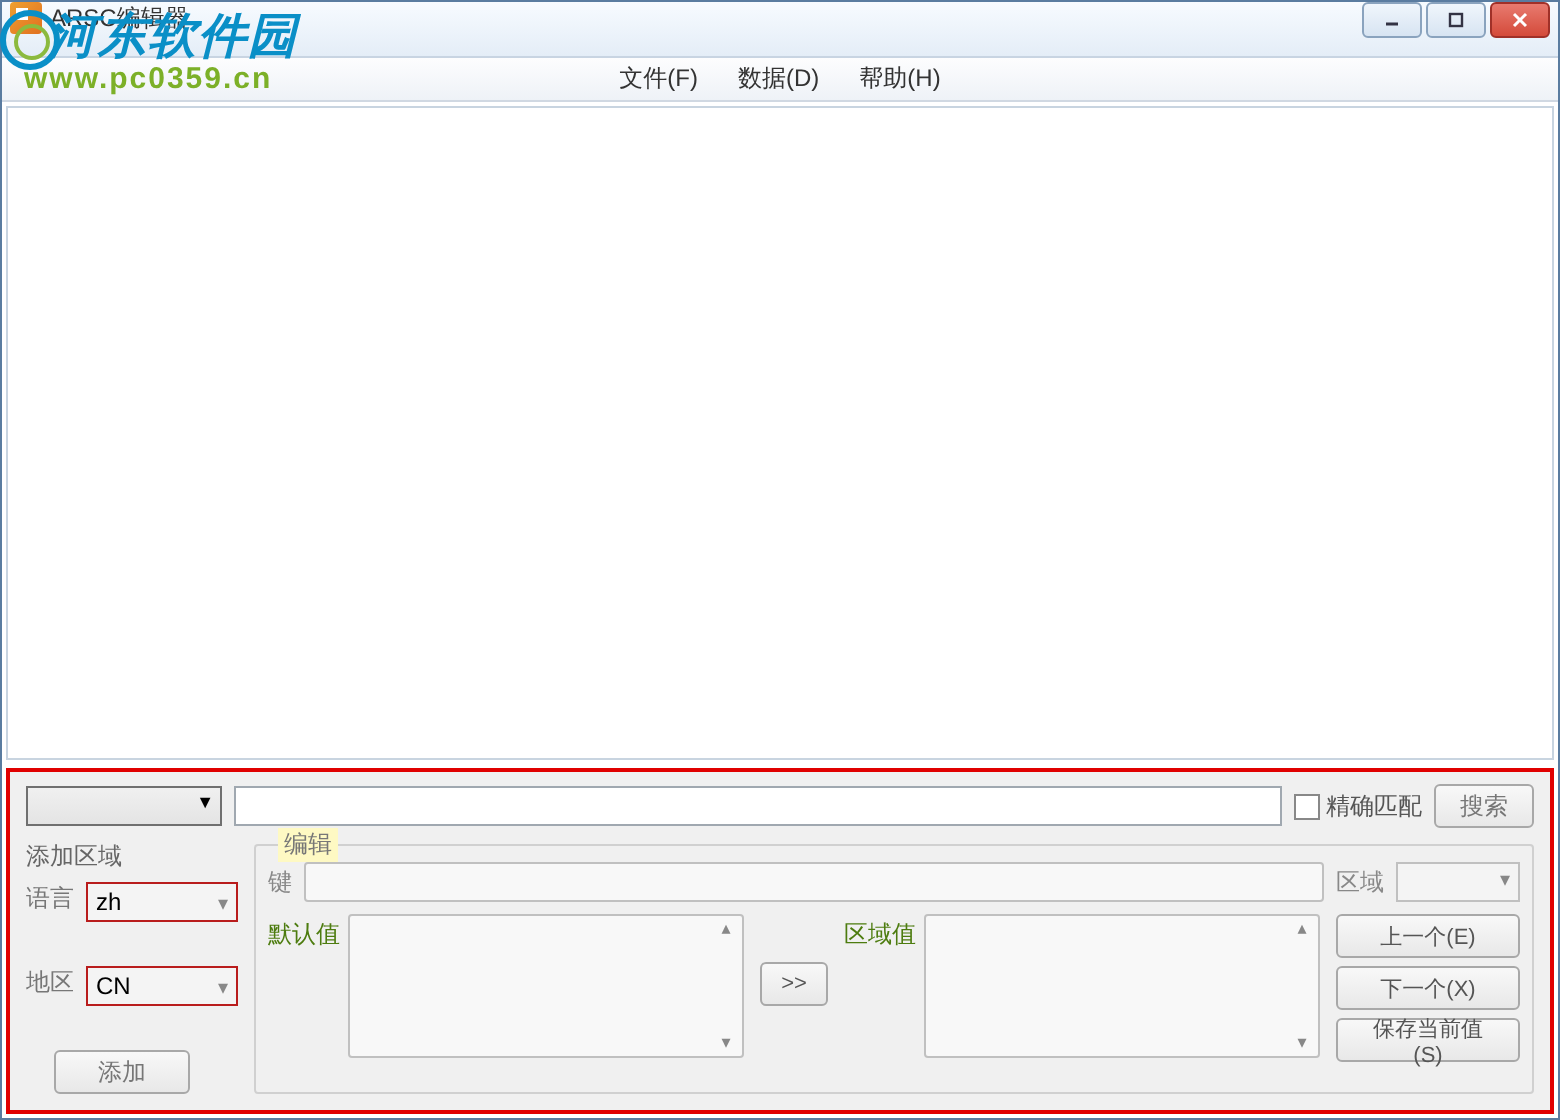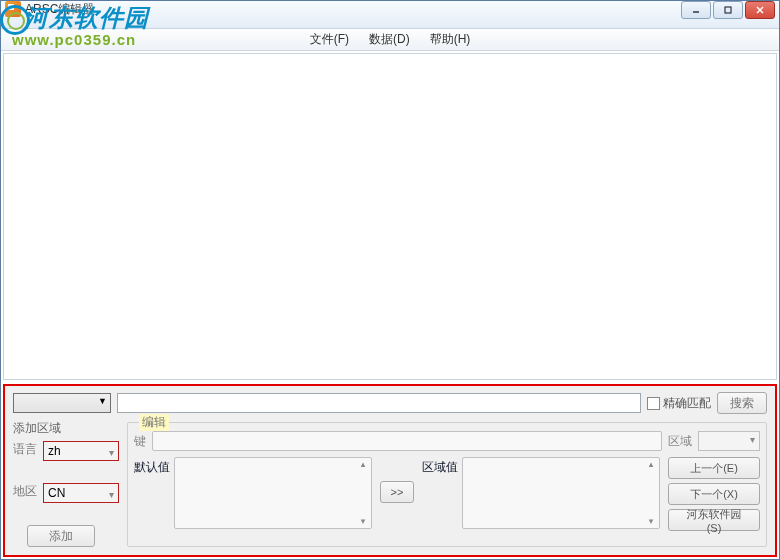--- a/index.html
+++ b/index.html
@@ -308,21 +308,21 @@
       display: flex;
       gap: 8px;
       align-items: flex-start;
     }
     .value-col {
       flex: 1;
       display: flex;
       gap: 4px;
     }
     .value-col label {
-      color: #0f172a;
+      color: #4d7c0f;
       padding-top: 2px;
     }
     .textarea-wrap {
       flex: 1;
       position: relative;
     }
     .textarea {
       width: 100%;
       height: 72px;
       border: 1px solid #c0c0c0;
@@ -468,19 +468,19 @@
             <label>区域值</label>
             <div class="textarea-wrap">
               <textarea class="textarea" style=""></textarea>
               <div class="scroll-arrow up">▴</div>
               <div class="scroll-arrow down">▾</div>
             </div>
           </div>
           <div class="right-buttons">
             <button class="btn">上一个(E)</button>
             <button class="btn">下一个(X)</button>
-            <button class="btn">河东软件园(S)</button>
+            <button class="btn">保存当前值(S)</button>
           </div>
         </div>
       </div>
     </div>
   </div>
 </div>
 
 </body></html>

